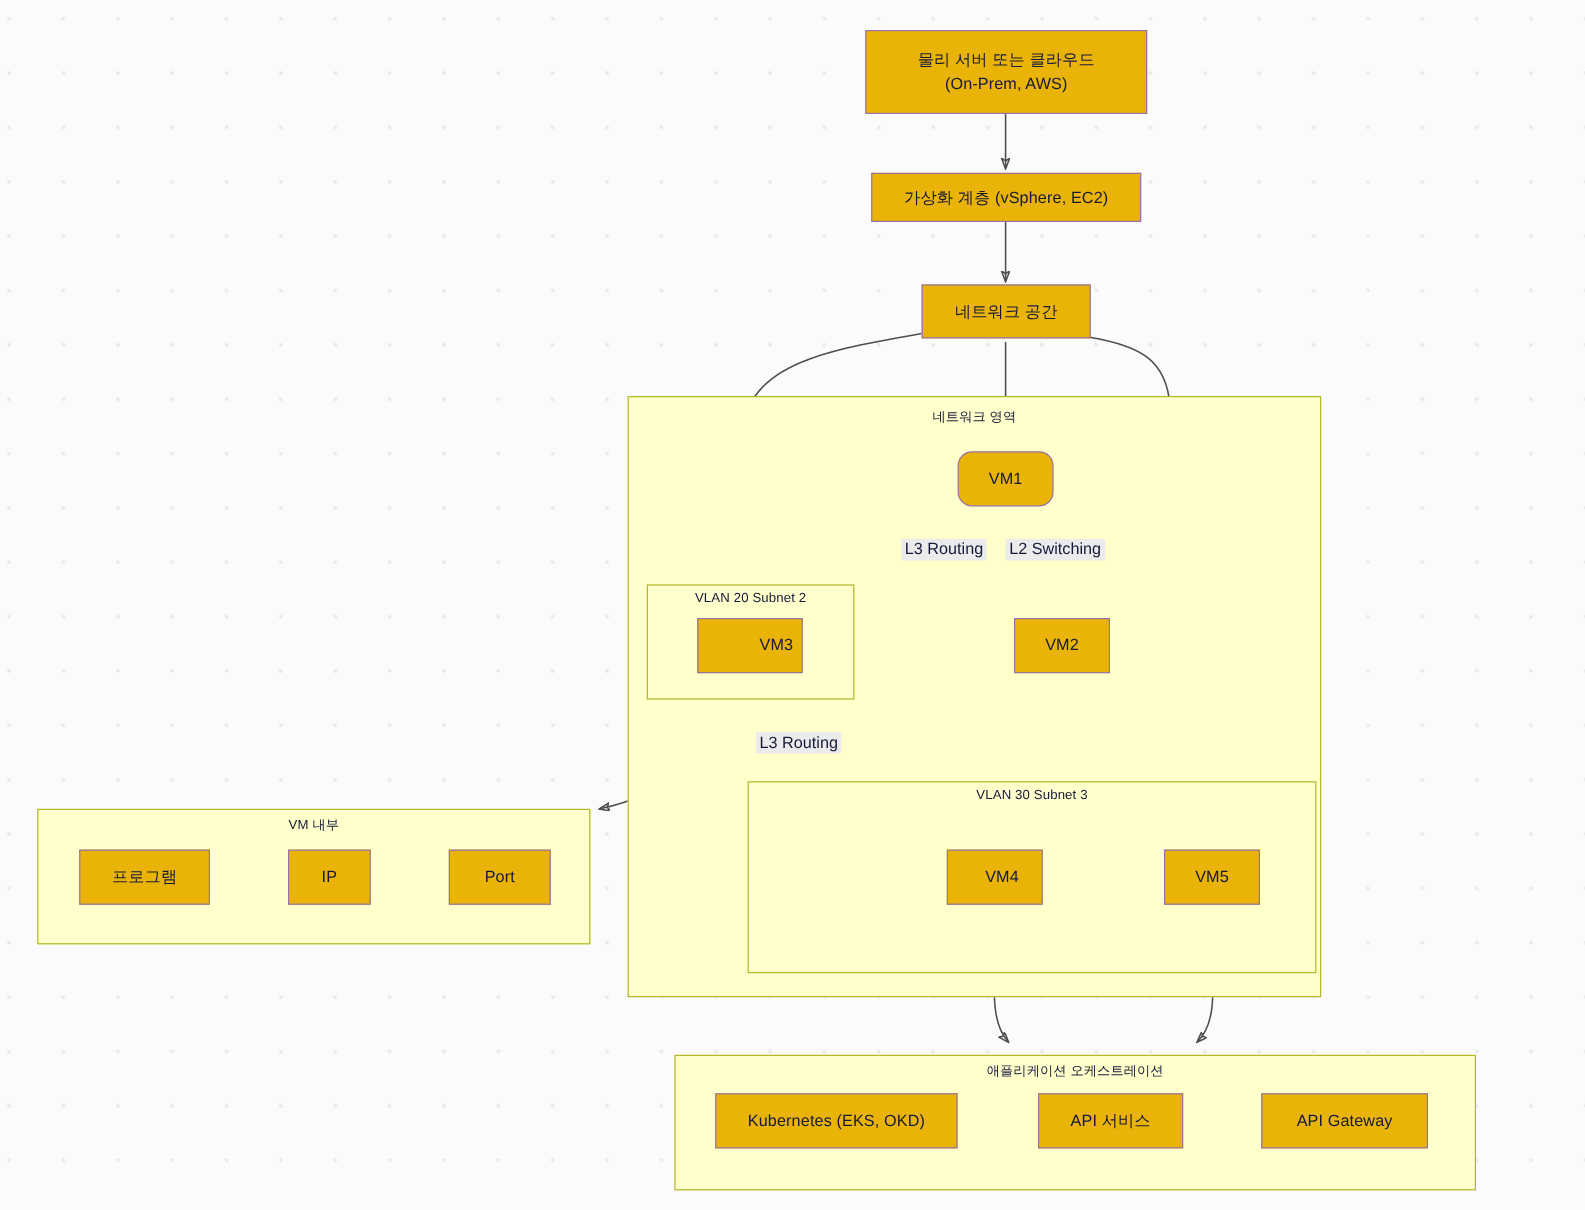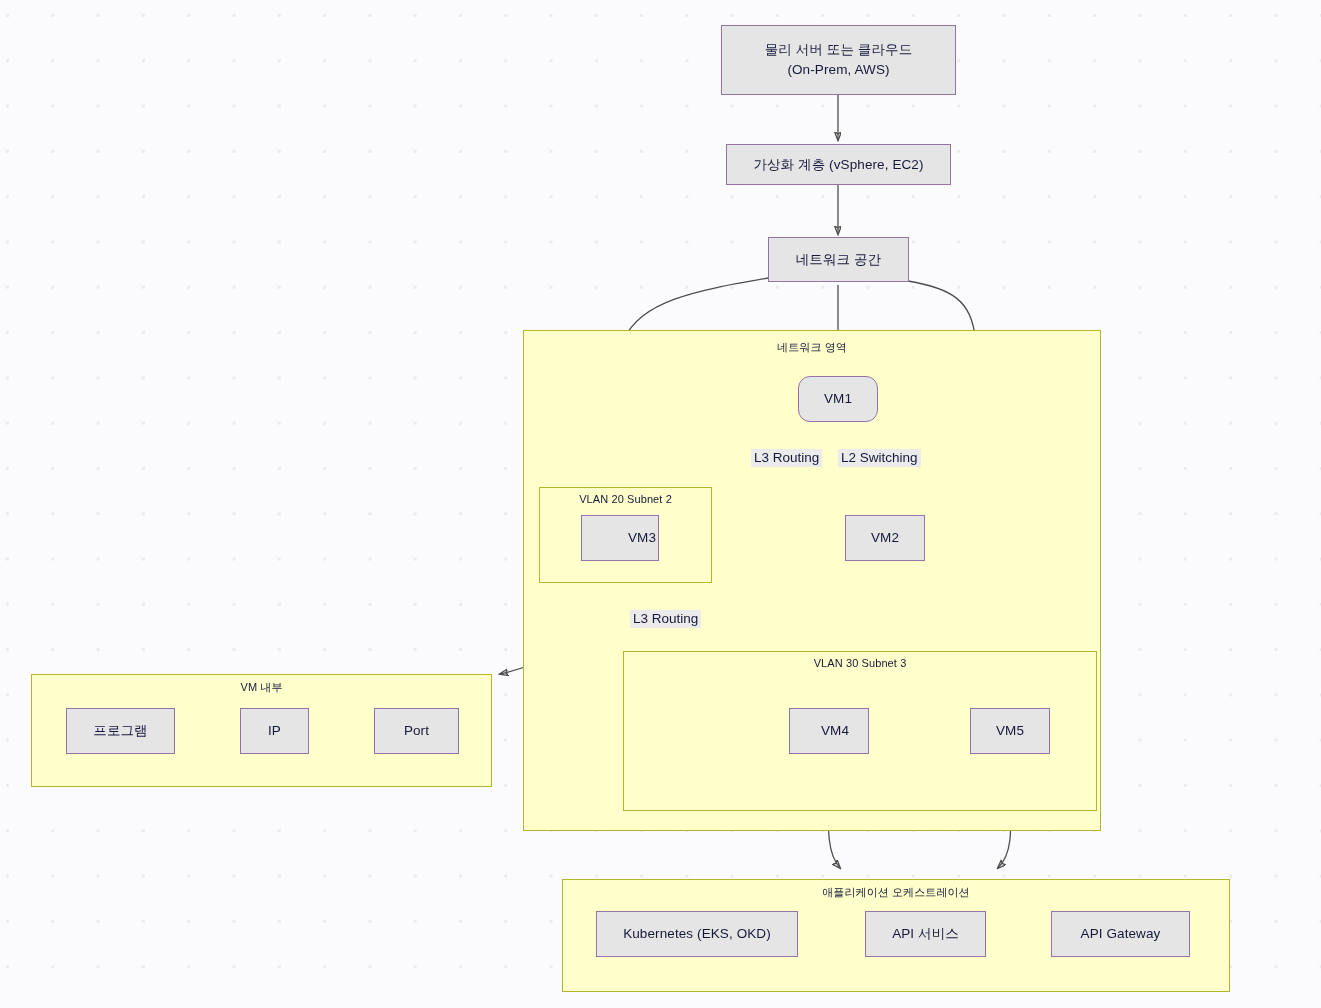--- a/index.html
+++ b/index.html
@@ -26,21 +26,21 @@
     position:absolute;
     left:0;right:0;
     text-align:center;
     font-size:11px;
     color:#15193a;
     letter-spacing:0.1px;
     white-space:nowrap;
   }
   .node{
     position:absolute;
-    background:#e5e5e5;
+    background:#eab308;
     border:1px solid #9673a6;
     box-sizing:border-box;
     display:flex;
     align-items:center;
     justify-content:center;
     text-align:center;
     font-size:13.5px;
     color:#15193a;
     line-height:1.45;
     letter-spacing:0.1px;
@@ -123,21 +123,21 @@
   </div>
   <div class="node" style="left:845px;top:515px;width:80px;height:46px;">
     <span>VM2</span>
   </div>
   <div class="edge-label" style="left:751px;top:449px;">L3 Routing</div>
   <div class="edge-label" style="left:838px;top:449px;">L2 Switching</div>
 
   <div class="group inner" style="left:539px;top:487px;width:173px;height:96px;">
     <div class="group-label" style="top:5px;">VLAN 20 Subnet 2</div>
   </div>
-  <div class="node" style="left:581px;top:515px;width:78px;height:46px;padding-left:44px;">
+  <div class="node" style="left:581px;top:515px;width:88px;height:46px;padding-left:44px;">
     <span>VM3</span>
   </div>
   <div class="edge-label" style="left:630px;top:610px;">L3 Routing</div>
 
   <div class="group inner" style="left:611px;top:651px;width:474px;height:160px;margin-left:12px;">
     <div class="group-label" style="top:5px;">VLAN 30 Subnet 3</div>
   </div>
   <div class="node" style="left:789px;top:708px;width:80px;height:46px;padding-left:12px;">
     <span>VM4</span>
   </div>

